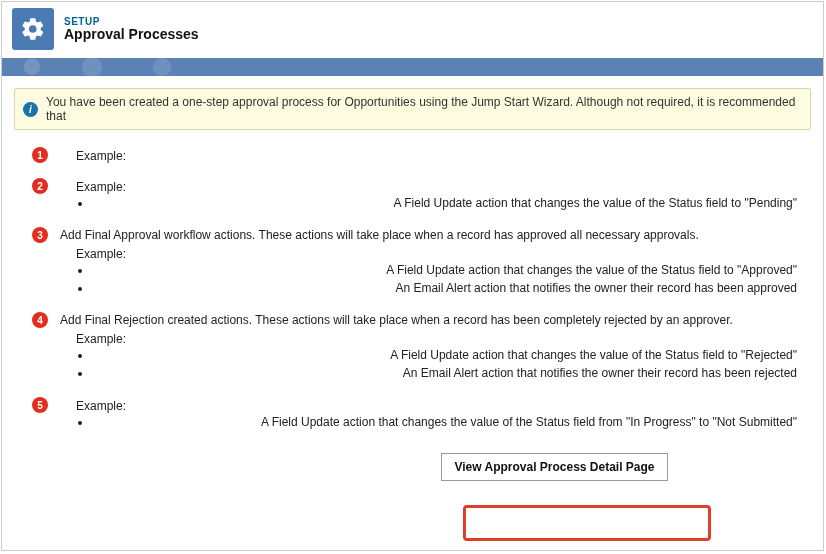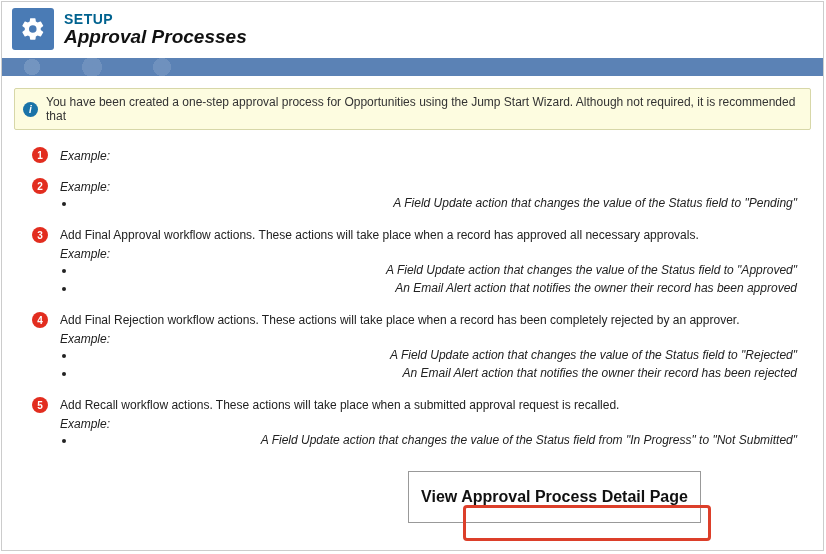--- a/index.html
+++ b/index.html
@@ -31,30 +31,29 @@
       border-radius: 3px;
       display: flex;
       align-items: center;
       justify-content: center;
       margin-right: 10px;
     }
     .gear-box svg { fill: #fff; }
     .title-block { }
     .breadcrumb {
       color: #00628f;
-      font-size: 14px;
+      font-size: 10px;
       letter-spacing: 0.5px;
       font-weight: 600;
     }
     .page-title {
-      font-size: 19px;
+      font-size: 14px;
       font-weight: 700;
       color: #111;
       margin-top: -1px;
-      font-style: italic;
     }
     .decor-band {
       height: 18px;
       background: #5b82b5;
       background-image: radial-gradient(circle at 30px 9px, rgba(255,255,255,.15) 8px, transparent 8px),
                         radial-gradient(circle at 90px 9px, rgba(255,255,255,.12) 10px, transparent 10px),
                         radial-gradient(circle at 160px 9px, rgba(255,255,255,.12) 9px, transparent 9px);
     }
     .info-banner {
       margin: 12px 12px 6px 12px;
@@ -100,22 +99,22 @@
       justify-content: center;
       font-size: 10px;
       font-weight: bold;
       flex-shrink: 0;
       margin-right: 12px;
       margin-top: 1px;
     }
     .step-body { flex: 1; }
     .step-title { color: #222; line-height: 1.5; }
     .example-block {
+      margin-left: 16px;
       margin-top: 3px;
-      font-style: italic;
     }
     .example-label { font-size: 12px; color: #222; }
     .example-list {
       list-style: disc;
       margin-left: 16px;
       font-size: 12px;
       color: #222;
       text-align: right;
     }
     .example-list li { line-height: 1.5; }
@@ -127,22 +126,22 @@
     }
     .button-row {
       text-align: center;
       padding-top: 8px;
       padding-left: 280px;
     }
     .detail-btn {
       display: inline-block;
       border: 1px solid #999;
       background: #fff;
-      padding: 16px 12px;
-      font-size: 16px;
+      padding: 6px 12px;
+      font-size: 12px;
       color: #111;
       font-weight: 700;
       cursor: pointer;
     }
     .highlight-box {
       position: absolute;
       border: 3px solid #dc3f2a;
       border-radius: 4px;
       pointer-events: none;
       left: 461px;
@@ -207,35 +206,34 @@
             <li>A Field Update action that changes the value of the Status field to "Approved"</li>
             <li>An Email Alert action that notifies the owner their record has been approved</li>
           </ul>
         </div>
       </div>
     </div>
 
     <div class="step">
       <span class="step-num">4</span>
       <div class="step-body">
-        <div class="step-title">Add Final Rejection workflow actions. These actions will take place when a record has been completely rejected by an approver.</div>
+        <div class="step-title">Add Final Rejection created actions. These actions will take place when a record has been completely rejected by an approver.</div>
         <div class="example-block">
           <div class="example-label">Example:</div>
           <ul class="example-list">
             <li>A Field Update action that changes the value of the Status field to "Rejected"</li>
             <li>An Email Alert action that notifies the owner their record has been rejected</li>
           </ul>
         </div>
       </div>
     </div>
 
     <div class="step">
       <span class="step-num">5</span>
       <div class="step-body">
-        <div class="step-title">Add Recall workflow actions. These actions will take place when a submitted approval request is recalled.</div>
         <div class="example-block">
           <div class="example-label">Example:</div>
           <ul class="example-list">
             <li>A Field Update action that changes the value of the Status field from "In Progress" to "Not Submitted"</li>
           </ul>
         </div>
       </div>
     </div>
 
     <div class="button-row">

